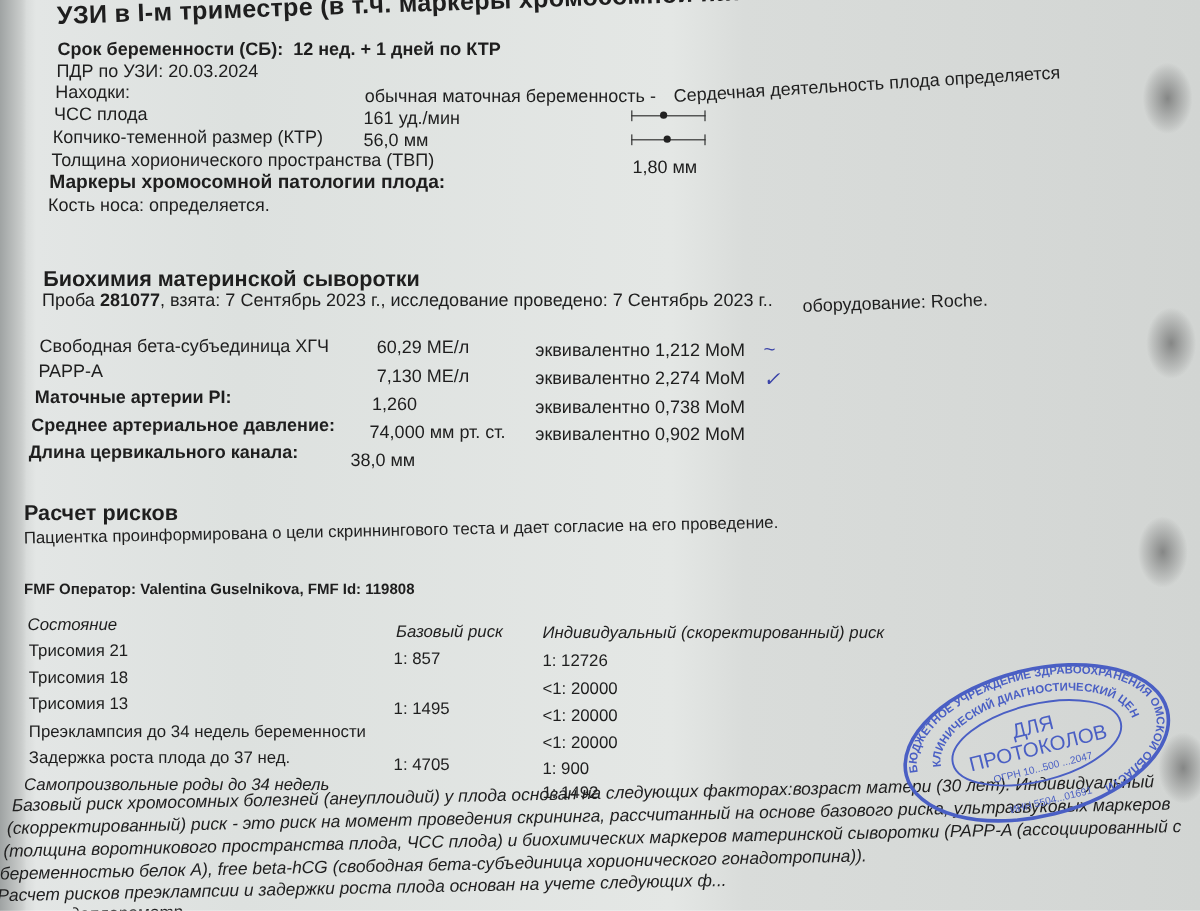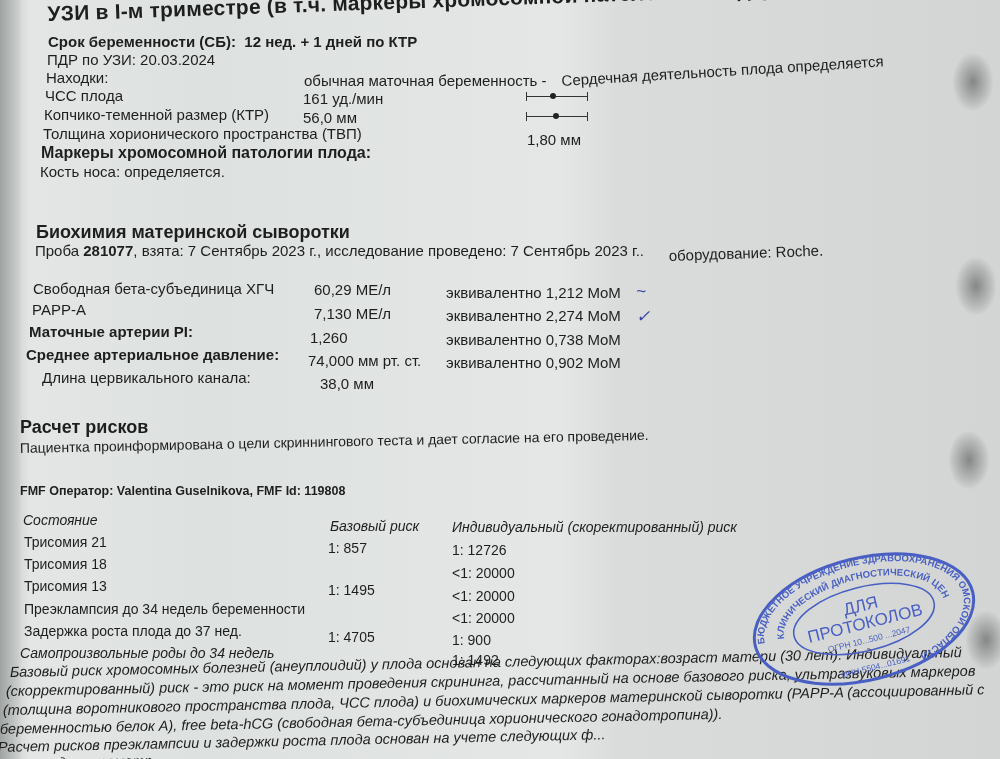--- a/index.html
+++ b/index.html
@@ -99,22 +99,22 @@
 <div class="pen" style="left:636px;top:306px;">✓</div>
 
 <div class="abs t15" style="left:29px;top:323px;font-weight:bold;">Маточные артерии PI:</div>
 <div class="abs t15" style="left:310px;top:329px;">1,260</div>
 <div class="abs t15" style="left:446px;top:331px;">эквивалентно 0,738 MoM</div>
 
 <div class="abs t15" style="left:26px;top:346px;font-weight:bold;">Среднее артериальное давление:</div>
 <div class="abs t15" style="left:308px;top:352px;">74,000 мм рт. ст.</div>
 <div class="abs t15" style="left:446px;top:354px;">эквивалентно 0,902 MoM</div>
 
-<div class="abs t15" style="left:24px;top:369px;font-weight:normal;margin-left:18px;">Длина цервикального канала:</div>
-<div class="abs t15" style="left:320px;top:375px;text-align:center;">38,0 мм</div>
+<div class="abs t15" style="left:24px;top:369px;font-weight:bold;">Длина цервикального канала:</div>
+<div class="abs t15" style="left:292px;top:375px;text-align:center;">38,0 мм</div>
 
 <div class="abs" style="left:20px;top:417px;font-size:18px;font-weight:bold;">Расчет рисков</div>
 <div class="abs t14 tilt-c" style="left:20px;top:440px;">Пациентка проинформирована о цели скриннингового теста и дает согласие на его проведение.</div>
 <div class="abs" style="left:20px;top:484px;font-size:12.5px;font-weight:bold;">FMF Оператор: Valentina Guselnikova, FMF Id: 119808</div>
 
 <div class="abs t14 it" style="left:23px;top:512px;">Состояние</div>
 <div class="abs t14 it" style="left:330px;top:518px;">Базовый риск</div>
 <div class="abs t14 it" style="left:452px;top:519px;">Индивидуальный (скоректированный) риск</div>
 
 <div>

